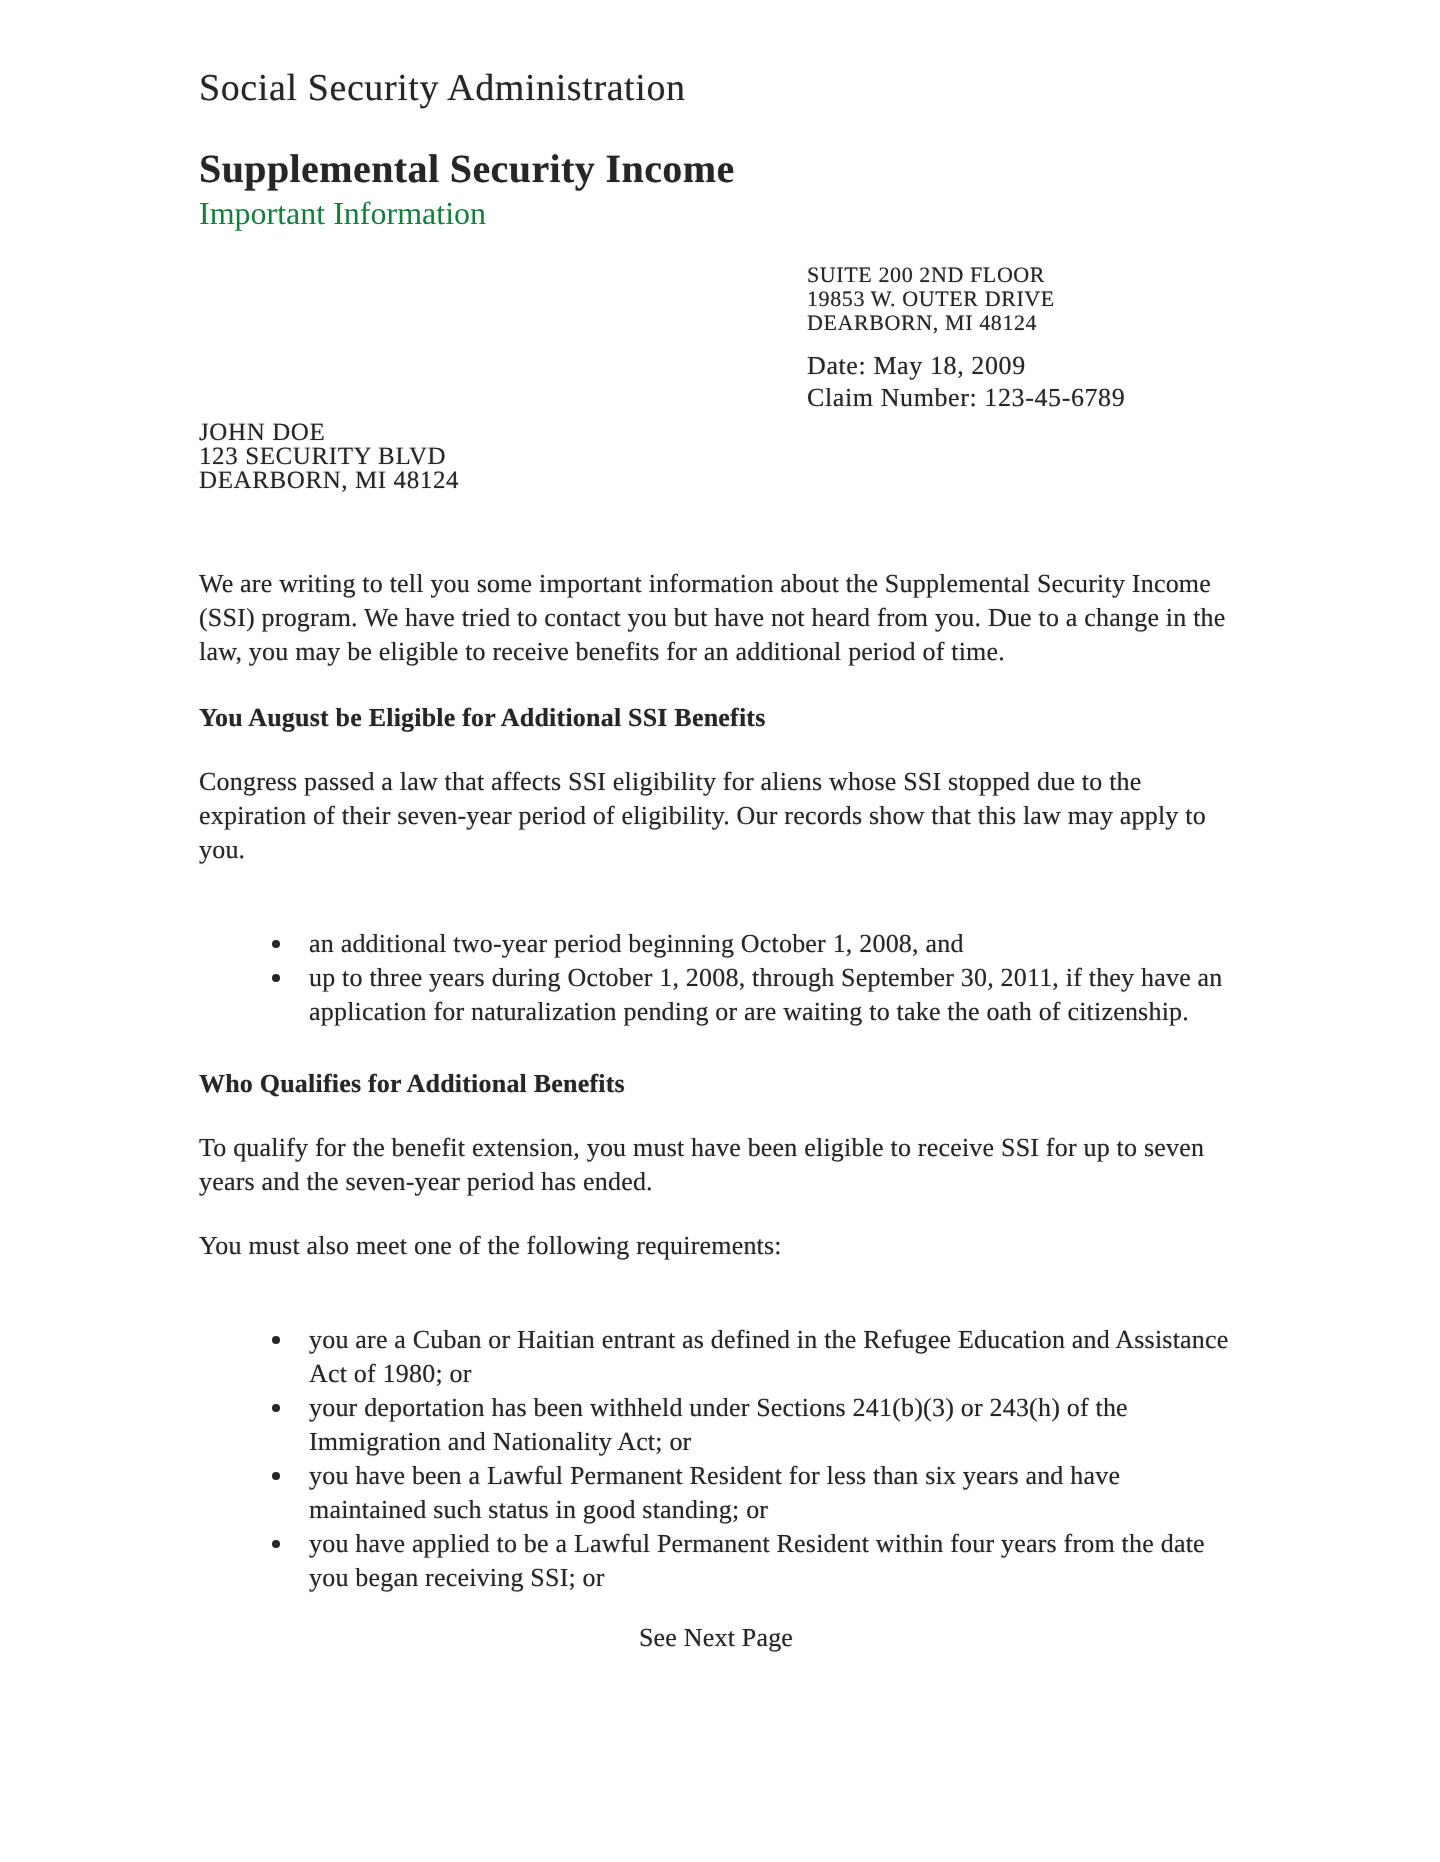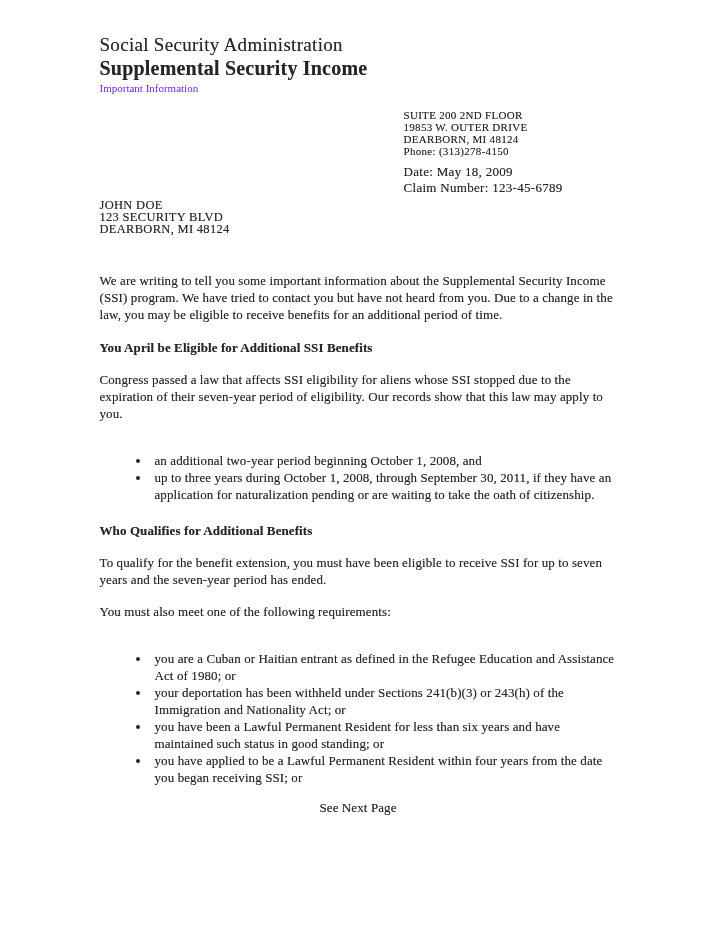--- a/index.html
+++ b/index.html
@@ -13,22 +13,22 @@
     font-family: "Liberation Serif", "DejaVu Serif", serif;
     color: #262626;
     overflow: hidden;
     text-shadow: 0 0 0.6px rgba(70,70,70,0.55);
   }
   .inner {
     padding: 34px 75px 0 71px;
   }
   
   .agency   { font-size: 19px; font-weight: normal; letter-spacing: 0.3px; }
-  .program  { font-size: 20px; font-weight: bold;   letter-spacing: 0.2px; margin-top: 1px; }
-  .subtitle { font-size: 11px; font-weight: normal; color: #6d28d9; margin-top: 2px; text-shadow: none; }
+  .program  { font-size: 20px; font-weight: bold;   letter-spacing: 0.2px; margin-top: 18px; }
+  .subtitle { font-size: 16px; font-weight: normal; color: #15803d; margin-top: 2px; text-shadow: none; }
 
   
   .office-block {
     margin-left: 304px;
     margin-top: 15px;
     font-size: 11px;
     line-height: 12px;
     letter-spacing: 0.3px;
     white-space: nowrap;
   }
@@ -83,38 +83,37 @@
     <div>
       <div class="agency">Social Security Administration</div>
       <div class="program">Supplemental Security Income</div>
       <div class="subtitle">Important Information</div>
     </div>
 
     <div class="office-block">
       <span class="addr-line">SUITE 200 2ND FLOOR</span>
       <span class="addr-line">19853 W. OUTER DRIVE</span>
       <span class="addr-line">DEARBORN, MI 48124</span>
-      <span class="addr-line">Phone: (313)278-4150</span>
     </div>
     <div class="date-group">
       <div>Date: May 18, 2009</div>
       <div>Claim Number: 123-45-6789</div>
     </div>
 
     <div class="recipient-block">
       <span class="addr-line">JOHN DOE</span>
       <span class="addr-line">123 SECURITY BLVD</span>
       <span class="addr-line">DEARBORN, MI 48124</span>
     </div>
 
     <div class="body-text">
 
       <p class="para intro-para">We are writing to tell you some important information about the Supplemental Security Income (SSI) program.  We have tried to contact you but have not heard from you. Due to a change in the law, you may be eligible to receive benefits for an additional period of time.</p>
 
-      <div class="section-heading">You April be Eligible for Additional SSI Benefits</div>
+      <div class="section-heading">You August be Eligible for Additional SSI Benefits</div>
 
       <p class="para">Congress passed a law that affects SSI eligibility for aliens whose SSI stopped due to the expiration of their seven-year period of eligibility.  Our records show that this law may apply to you.</p>
 
       <ul class="bullets">
         <li>an additional two-year period beginning October 1, 2008, and</li>
         <li>up to three years during October 1, 2008, through September 30, 2011, if they have an application for naturalization pending or are waiting to take the oath of citizenship.</li>
       </ul>
 
       <div class="section-heading heading-gap-lg">Who Qualifies for Additional Benefits</div>
 

